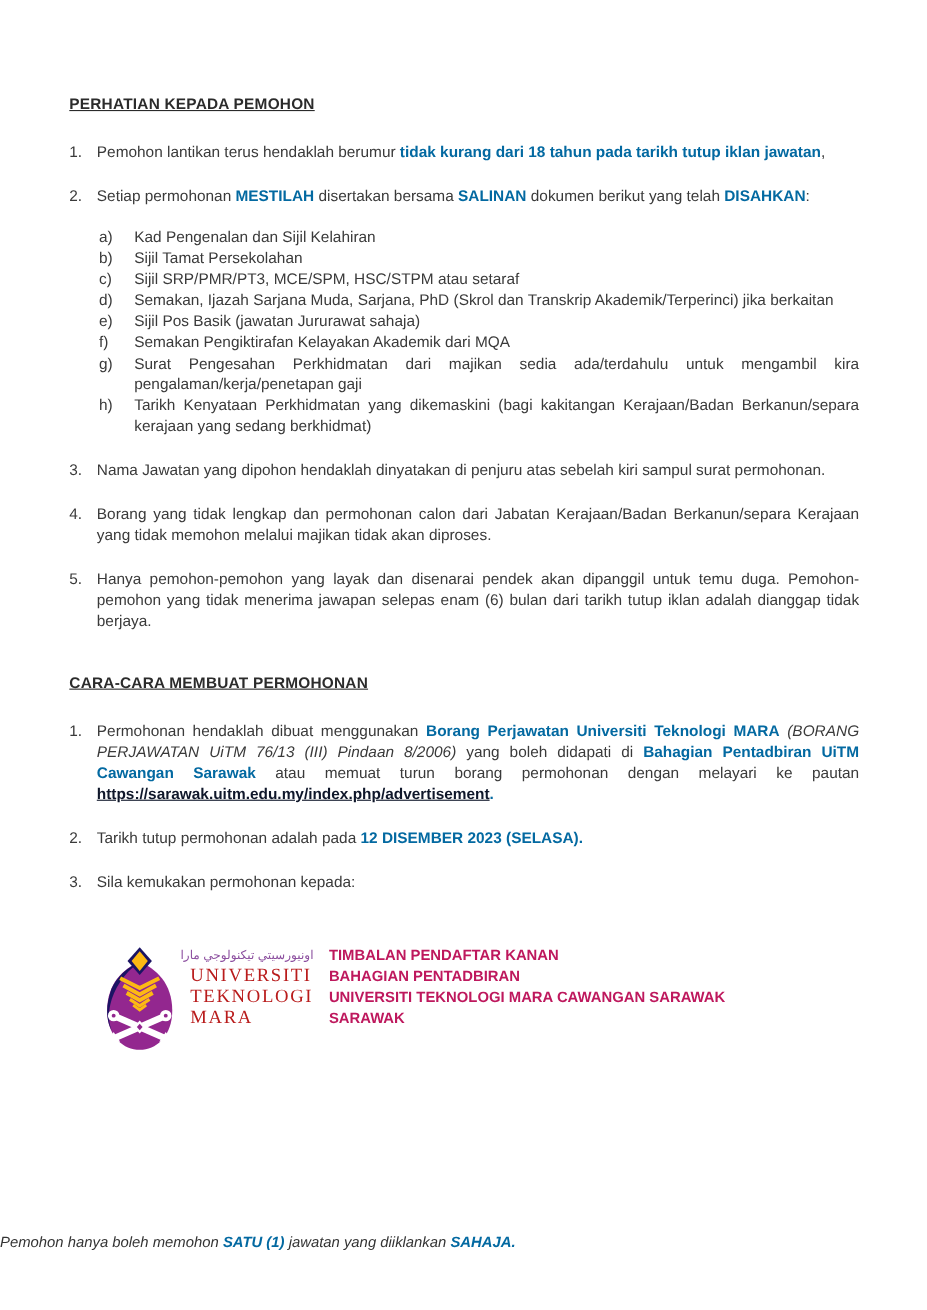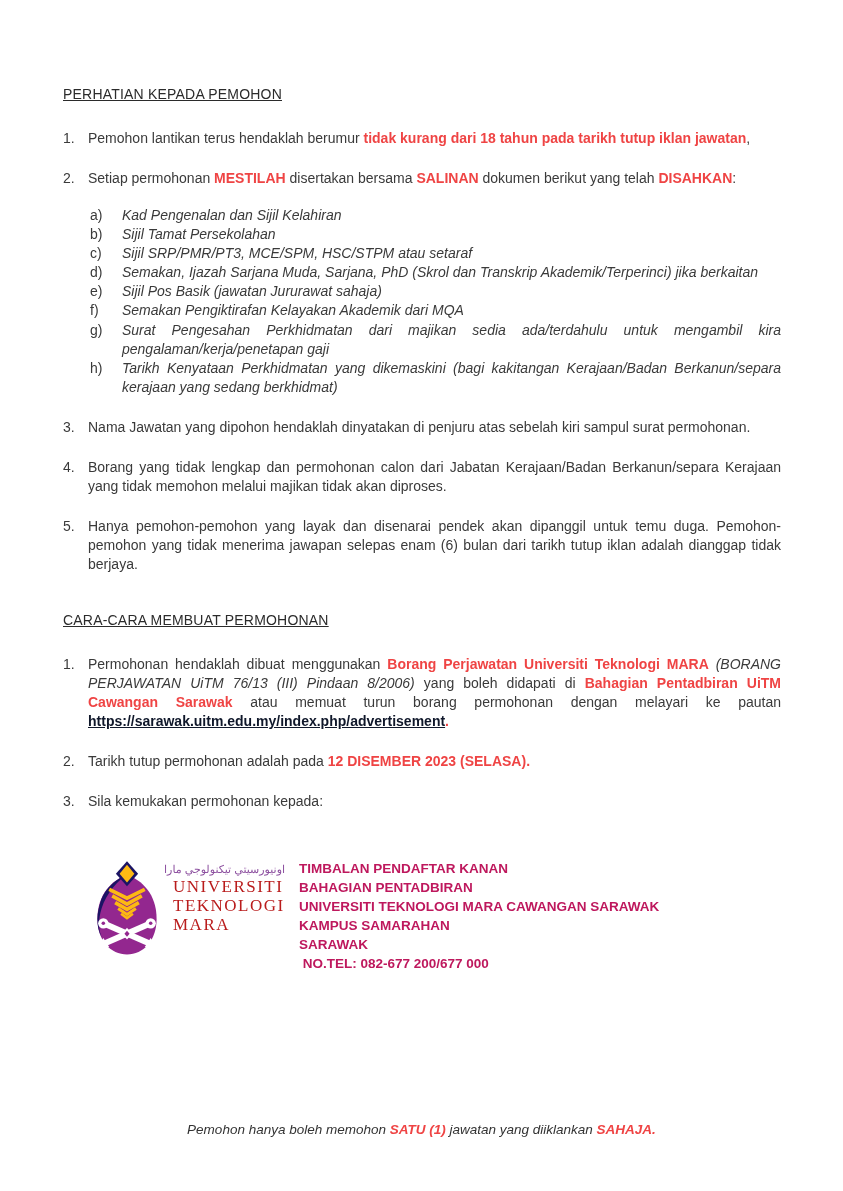--- a/index.html
+++ b/index.html
@@ -8,52 +8,52 @@
     width:843px;height:1191px;
     margin:0 auto;
     background:#ffffff;
     font-family:"Liberation Sans", sans-serif;
     font-size:14px;line-height:19px;
     color:#3a3a3a;
     overflow:hidden;
   }
   .content{padding:85px 62px 0 63px;}
   .heading{
-    font-size:14px;font-weight:normal;color:#2b2b2b;
+    font-size:14px;font-weight:bold;color:#2b2b2b;
     text-decoration:underline;letter-spacing:.2px;
     margin:0 0 25px 0;
   }
   .heading.cara{margin-top:37px;}
   .li{display:flex;margin:0 0 21px 0;}
   .li .num{flex:none;width:25px;}
   .li .txt{flex:1;}
   .just{text-align:justify;}
   .sublist{margin-top:18px;}
   .sli{display:flex;margin-left:2px;}
   .sli.gap{margin-top:1px;}
   .sli .snum{flex:none;width:32px;}
-  .sli .stxt{flex:1;font-style:italic;}
-  .b{font-weight:bold;color:#ef4444;}
+  .sli .stxt{flex:1;}
+  .b{font-weight:bold;color:#0369a1;}
   .i{font-style:italic;}
   a.link,.link{color:#0f172a;font-weight:bold;text-decoration:underline;cursor:pointer;}
   
   .contact{display:flex;margin-top:46px;margin-left:27px;align-items:flex-start;}
   .emblem{flex:none;margin-top:4px;}
   .logo-text{flex:none;margin-left:9px;margin-top:6px;width:112px;}
   .jawi{font-size:11px;line-height:12px;color:#8c4f9f;direction:rtl;text-align:left;white-space:nowrap;}
   .wordmark{
     font-family:"Liberation Serif", serif;
     font-size:17px;line-height:19px;letter-spacing:1.5px;
     color:#b91c1c;margin-top:2px;
   }
   .address{margin-left:14px;margin-top:2px;}
   .address div{font-weight:bold;color:#be185d;font-size:13.5px;line-height:19px;white-space:pre;}
   .footer-note{
     position:absolute;top:1120px;left:0;right:0;
-    text-align:center;font-style:italic;font-size:13.5px;color:#333;
+    font-style:italic;font-size:13.5px;color:#333;
   }
 </style>
 </head>
 <body>
 
 <div class="page">
   <div class="content">
 
     <h2 class="heading">PERHATIAN KEPADA PEMOHON</h2>
 
@@ -164,22 +164,20 @@
         <div class="wordmark">
           <div>UNIVERSITI</div>
           <div>TEKNOLOGI</div>
           <div>MARA</div>
         </div>
       </div>
       <div class="address">
         <div>TIMBALAN PENDAFTAR KANAN</div>
         <div>BAHAGIAN PENTADBIRAN</div>
         <div>UNIVERSITI TEKNOLOGI MARA CAWANGAN SARAWAK</div>
-        <div>KAMPUS SAMARAHAN</div>
         <div>SARAWAK</div>
-        <div> NO.TEL: 082-677 200/677 000</div>
       </div>
     </div>
 
   </div>
 
   <div class="footer-note"><span class="i">Pemohon hanya boleh memohon </span><span class="b i">SATU (1)</span><span class="i"> jawatan yang diiklankan </span><span class="b i">SAHAJA.</span></div>
 </div>
 
 </body></html>

